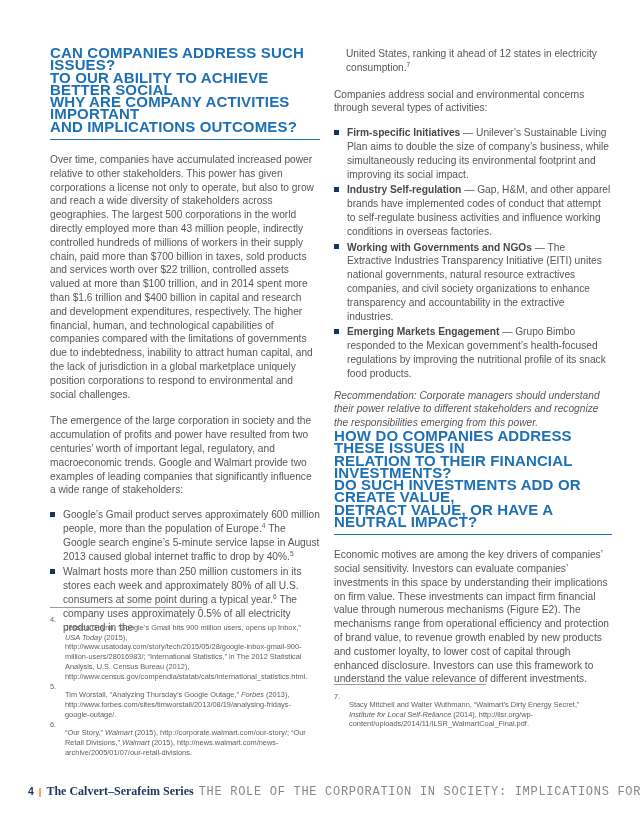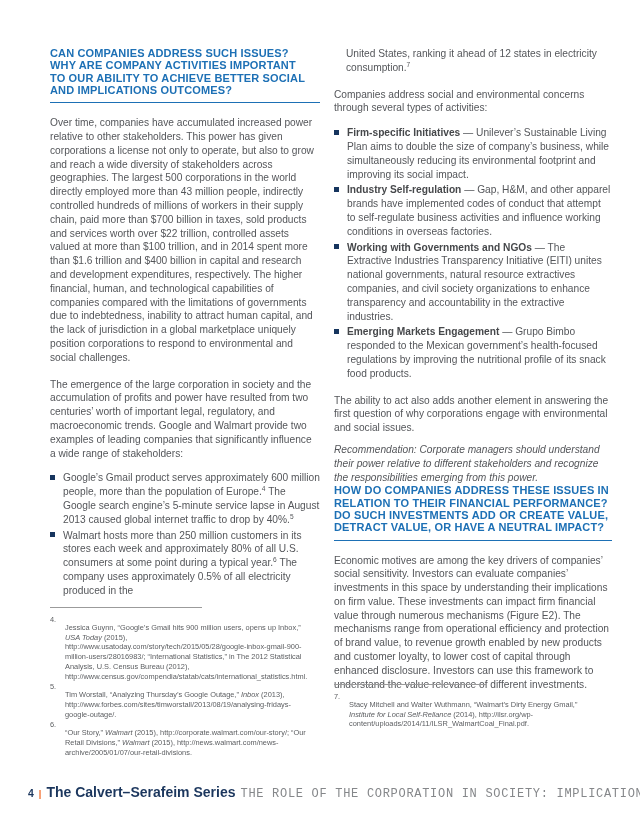--- a/index.html
+++ b/index.html
@@ -7,21 +7,21 @@
     position:relative; width:640px; height:828px; margin:0 auto;
     background:#ffffff; overflow:hidden;
     font-family:"Liberation Sans","DejaVu Sans",sans-serif;
     color:#54565a; -webkit-font-smoothing:antialiased;
   }
   .columns { display:flex; padding:47px 0 0 50px; gap:14px; }
   .col { position:relative; height:730px; }
   .col-left  { width:270px; }
   .col-right { width:278px; }
 
-  .heading { margin:0; font-size:11px; line-height:12.3px; font-weight:bold;
+  .heading { margin:0; font-size:15px; line-height:12.3px; font-weight:bold;
              color:#1d70b5; letter-spacing:0.15px; }
   .heading-rule { border:none; border-top:1.2px solid #1d70b5; margin:6px 0 0 0; }
 
   p { margin:13px 0 0 0; font-size:10.2px; line-height:13.8px; }
   p.cont { padding-left:12px; margin-top:3px; }
   p.recommendation { font-style:italic; margin-top:8px; }
   .h2-block { }
   .econ { margin-top:13px; }
 
   .bullets { list-style:none; margin:11px 0 0 0; padding:0; }
@@ -39,34 +39,34 @@
   .fn-rule { width:152px; border-top:1px solid #9b9b9b; margin:0 0 7px 0; }
   .fn { display:flex; }
   .fn + .fn { margin-top:1px; }
   .fn-num { width:15px; flex:none; }
   .fn-body { flex:1;margin-top:8px; }
 
   .footer { position:absolute; left:28px; top:784px; display:flex;
             align-items:baseline; gap:5px; white-space:nowrap; }
   .page-num { font-size:10.5px; font-weight:bold; color:#1b365d; }
   .footer-divider { color:#f26522; font-size:9px; font-weight:bold; }
-  .series { font-size:14px; font-weight:bold; color:#1b365d; }
+  .series { font-size:12px; font-weight:bold; color:#1b365d;font-family:Liberation Serif, serif; }
   .report-title { font-size:12px; color:#85878a; letter-spacing:0.7px;font-family:Liberation Mono, monospace; }
 </style>
 </head>
 <body>
 
 <div class="page">
   <div class="columns">
 
     <div class="col col-left">
       <h2 class="heading">
         <div>CAN COMPANIES ADDRESS SUCH ISSUES?</div>
+        <div>TO OUR ABILITY TO ACHIEVE BETTER SOCIAL</div>
         <div>WHY ARE COMPANY ACTIVITIES IMPORTANT</div>
-        <div>TO OUR ABILITY TO ACHIEVE BETTER SOCIAL</div>
         <div>AND IMPLICATIONS OUTCOMES?</div>
       </h2>
       <hr class="heading-rule">
 
       <p>Over time, companies have accumulated increased power relative to other stakeholders. This power has given corporations a license not only to operate, but also to grow and reach a wide diversity of stakeholders across geographies. The largest 500 corporations in the world directly employed more than 43 million people, indirectly controlled hundreds of millions of workers in their supply chain, paid more than $700 billion in taxes, sold products and services worth over $22 trillion, controlled assets valued at more than $100 trillion, and in 2014 spent more than $1.6 trillion and $400 billion in capital and research and development expenditures, respectively. The higher financial, human, and technological capabilities of companies compared with the limitations of governments due to indebtedness, inability to attract human capital, and the lack of jurisdiction in a global marketplace uniquely position corporations to respond to environmental and social challenges.</p>
       <p>The emergence of the large corporation in society and the accumulation of profits and power have resulted from two centuries’ worth of important legal, regulatory, and macroeconomic trends. Google and Walmart provide two examples of leading companies that significantly influence a wide range of stakeholders:</p>
 
       <ul class="bullets">
         <li>
           <span class="bullet-sq"></span>
@@ -79,21 +79,21 @@
       </ul>
 
       <div class="fn-block fn-left">
         <div class="fn-rule"></div>
         <div class="fn">
           <span class="fn-num">4.</span>
           <span class="fn-body"><span>Jessica Guynn, “Google’s Gmail hits 900 million users, opens up Inbox,” </span><i>USA Today</i><span> (2015), http://www.usatoday.com/story/tech/2015/05/28/google-inbox-gmail-900-million-users/28016983/; “International Statistics,” in The 2012 Statistical Analysis, U.S. Census Bureau (2012), http://www.census.gov/compendia/statab/cats/international_statistics.html.</span></span>
         </div>
         <div class="fn">
           <span class="fn-num">5.</span>
-          <span class="fn-body"><span>Tim Worstall, “Analyzing Thursday’s Google Outage,” </span><i>Inbox</i><span> (2013), http://www.forbes.com/sites/timworstall/2013/08/19/analysing-fridays-google-outage/.</span></span>
+          <span class="fn-body"><span>Tim Worstall, “Analyzing Thursday’s Google Outage,” </span><i>Forbes</i><span> (2013), http://www.forbes.com/sites/timworstall/2013/08/19/analysing-fridays-google-outage/.</span></span>
         </div>
         <div class="fn">
           <span class="fn-num">6.</span>
           <span class="fn-body"><span>“Our Story,” </span><i>Walmart</i><span> (2015), http://corporate.walmart.com/our-story/; “Our Retail Divisions,” </span><i>Walmart</i><span> (2015), http://news.walmart.com/news-archive/2005/01/07/our-retail-divisions.</span></span>
         </div>
       </div>
     </div>
 
     <div class="col col-right">
       <p class="cont" style="margin-top:0;"><span>United States, ranking it ahead of 12 states in electricity consumption.</span><sup>7</sup></p>
@@ -112,40 +112,39 @@
         <li>
           <span class="bullet-sq"></span>
           <span><b>Working with Governments and NGOs</b><span> — The Extractive Industries Transparency Initiative (EITI) unites national governments, natural resource extractives companies, and civil society organizations to enhance transparency and accountability in the extractive industries.</span></span>
         </li>
         <li>
           <span class="bullet-sq"></span>
           <span><b>Emerging Markets Engagement</b><span> — Grupo Bimbo responded to the Mexican government’s health-focused regulations by improving the nutritional profile of its snack food products.</span></span>
         </li>
       </ul>
 
-      <p>The ability to act also adds another element in answering the first question of why corporations engage with environmental and social issues.</p>
       <p class="recommendation">Recommendation: Corporate managers should understand their power relative to different stakeholders and recognize the responsibilities emerging from this power.</p>
 
       <div class="h2-block">
         <h2 class="heading">
           <div>HOW DO COMPANIES ADDRESS THESE ISSUES IN</div>
-          <div>RELATION TO THEIR FINANCIAL PERFORMANCE?</div>
+          <div>RELATION TO THEIR FINANCIAL INVESTMENTS?</div>
           <div>DO SUCH INVESTMENTS ADD OR CREATE VALUE,</div>
           <div>DETRACT VALUE, OR HAVE A NEUTRAL IMPACT?</div>
         </h2>
         <hr class="heading-rule">
       </div>
 
       <p class="econ">Economic motives are among the key drivers of companies’ social sensitivity.  Investors can evaluate companies’ investments in this space by understanding their implications on firm value. These investments can impact firm financial value through numerous mechanisms (Figure E2). The mechanisms range from operational efficiency and protection of brand value, to revenue growth enabled by new products and customer loyalty, to lower cost of capital through enhanced disclosure. Investors can use this framework to understand the value relevance of different investments.</p>
 
       <div class="fn-block fn-right">
         <div class="fn-rule"></div>
         <div class="fn">
           <span class="fn-num">7.</span>
-          <span class="fn-body"><span>Stacy Mitchell and Walter Wuthmann, “Walmart’s Dirty Energy Gmail,” </span><i>Institute for Local Self-Reliance</i><span> (2014), http://ilsr.org/wp-content/uploads/2014/11/ILSR_WalmartCoal_Final.pdf.</span></span>
+          <span class="fn-body"><span>Stacy Mitchell and Walter Wuthmann, “Walmart’s Dirty Energy Secret,” </span><i>Institute for Local Self-Reliance</i><span> (2014), http://ilsr.org/wp-content/uploads/2014/11/ILSR_WalmartCoal_Final.pdf.</span></span>
         </div>
       </div>
     </div>
   </div>
 
   <div class="footer">
     <span class="page-num">4</span>
     <span class="footer-divider">|</span>
     <span class="series">The Calvert–Serafeim Series</span>
     <span class="report-title">THE ROLE OF THE CORPORATION IN SOCIETY: IMPLICATIONS FOR INVESTORS</span>

